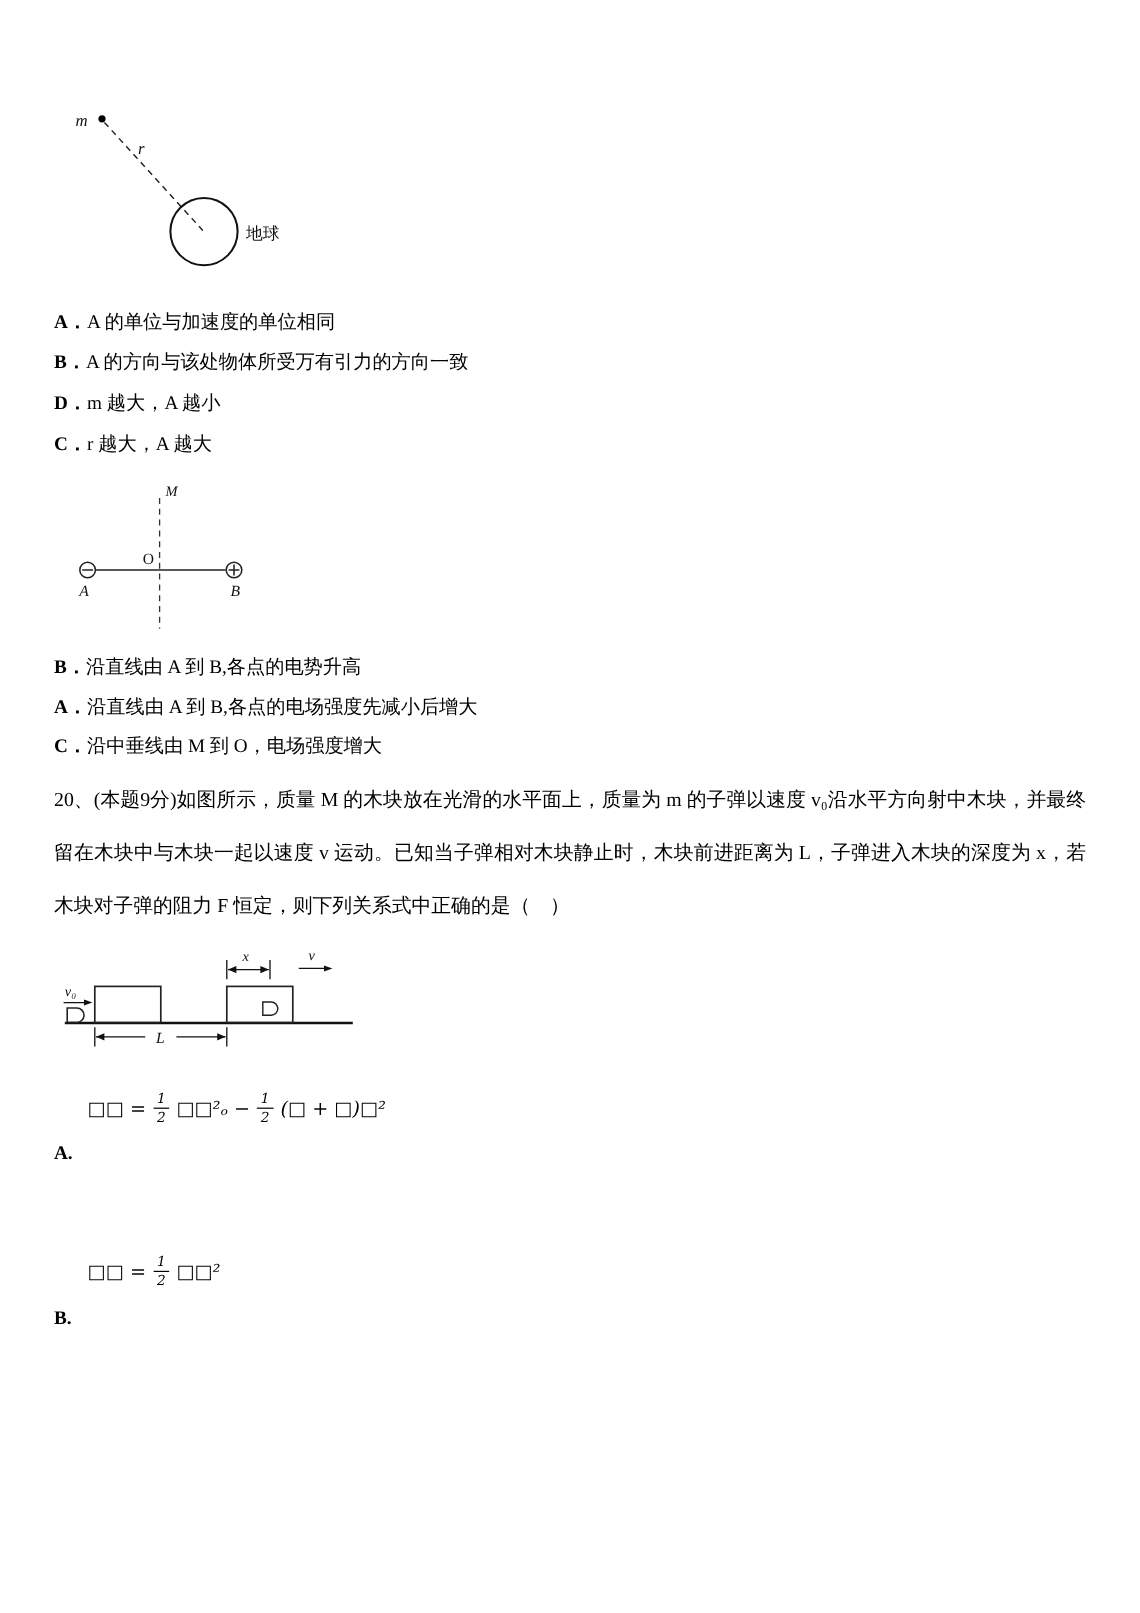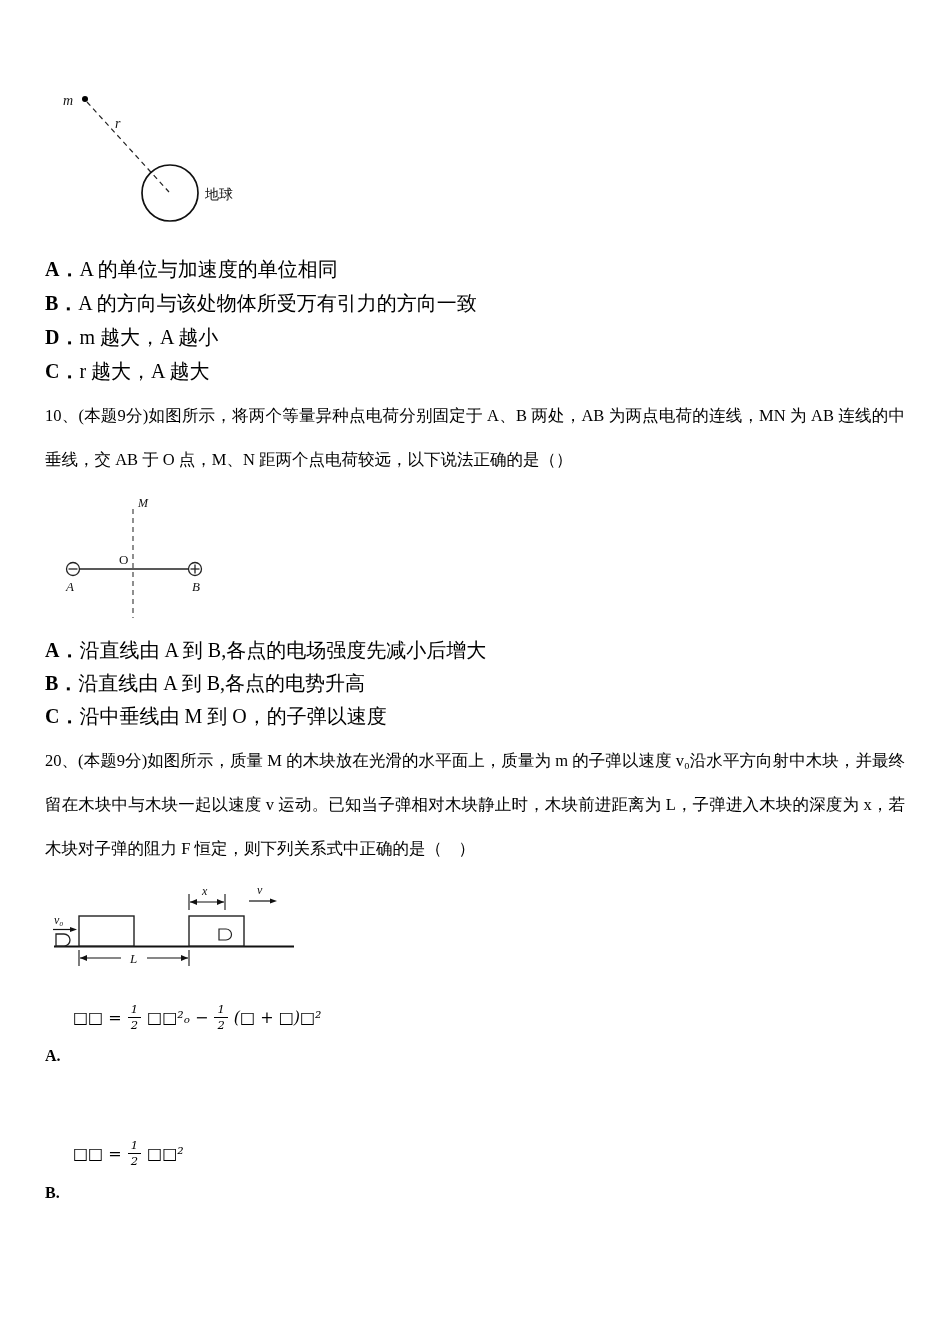--- a/index.html
+++ b/index.html
@@ -19,21 +19,21 @@
   svg { display:block; }
   .svgt { font-family:"Liberation Serif","DejaVu Serif",serif; font-size:13px; fill:#111; }
   .it { font-style:italic; }
   .cjk { font-size:14px; }
 
   .q9-fig { margin:0 0 16px 8px; }
   .q10-fig { margin:12px 0 8px 10px; }
   .q11-fig { margin:12px 0 0 4px; }
 
   .opt {
-    font-size:20px;
+    font-size:16px;
     line-height:34px;
     white-space:nowrap;
   }
   .opt .lbl { font-weight:bold; }
 
   .stem {
     font-size:16.5px;
     line-height:44px;
     text-align:justify;
     margin-top:6px;
@@ -83,21 +83,20 @@
 
     <div class="options">
       <div class="opt"><span class="lbl">A．</span><span>A 的单位与加速度的单位相同</span></div>
       <div class="opt"><span class="lbl">B．</span><span>A 的方向与该处物体所受万有引力的方向一致</span></div>
       <div class="opt"><span class="lbl">D．</span><span>m 越大，A 越小</span></div>
       <div class="opt"><span class="lbl">C．</span><span>r 越大，A 越大</span></div>
     </div>
   </section>
 
   <section>
-    <p class="stem">10、(本题9分)如图所示，将两个等量异种点电荷分别固定于 A、B 两处，AB 为两点电荷的连线，MN 为 AB 连线的中垂线，交 AB 于 O 点，M、N 距两个点电荷较远，以下说法正确的是（）</p>
 
     <svg class="q10-fig" width="235" height="132" viewBox="0 0 235 132">
       <line x1="78" y1="15" x2="78" y2="124" stroke="#333" stroke-width="1.1" stroke-dasharray="5,4"></line>
       <text x="83" y="13" class="svgt it" style="font-size:12px">M</text>
 
       <line x1="25" y1="75" x2="133" y2="75" stroke="#222" stroke-width="1.3"></line>
 
       <g>
         <circle cx="18" cy="75" r="6.5" fill="#fff" stroke="#222" stroke-width="1.3"></circle>
         <line x1="13.5" y1="75" x2="22.5" y2="75" stroke="#222" stroke-width="1.3"></line>
@@ -108,23 +107,23 @@
         <line x1="135.5" y1="75" x2="144.5" y2="75" stroke="#222" stroke-width="1.3"></line>
         <line x1="140" y1="70.5" x2="140" y2="79.5" stroke="#222" stroke-width="1.3"></line>
       </g>
 
       <text x="11" y="97" class="svgt it">A</text>
       <text x="64" y="70" class="svgt">O</text>
       <text x="137" y="97" class="svgt it">B</text>
     </svg>
 
     <div class="options">
+      <div class="opt" style="line-height:33px"><span class="lbl">B．</span><span>沿直线由 A 到 B,各点的电势升高</span></div>
       <div class="opt" style="line-height:33px"><span class="lbl">A．</span><span>沿直线由 A 到 B,各点的电场强度先减小后增大</span></div>
-      <div class="opt" style="line-height:33px"><span class="lbl">B．</span><span>沿直线由 A 到 B,各点的电势升高</span></div>
-      <div class="opt" style="line-height:33px"><span class="lbl">C．</span><span>沿中垂线由 M 到 O，的子弹以速度</span></div>
+      <div class="opt" style="line-height:33px"><span class="lbl">C．</span><span>沿中垂线由 M 到 O，电场强度增大</span></div>
     </div>
   </section>
 
   <section>
     <p class="stem">20、(本题9分)如图所示，质量 M 的木块放在光滑的水平面上，质量为 m 的子弹以速度 v₀沿水平方向射中木块，并最终留在木块中与木块一起以速度 v 运动。已知当子弹相对木块静止时，木块前进距离为 L，子弹进入木块的深度为 x，若木块对子弹的阻力 F 恒定，则下列关系式中正确的是（　）</p>
 
     <svg class="q11-fig" width="300" height="102" viewBox="0 0 300 102">
 
       <line x1="5" y1="63.5" x2="245" y2="63.5" stroke="#111" stroke-width="2"></line>
 

